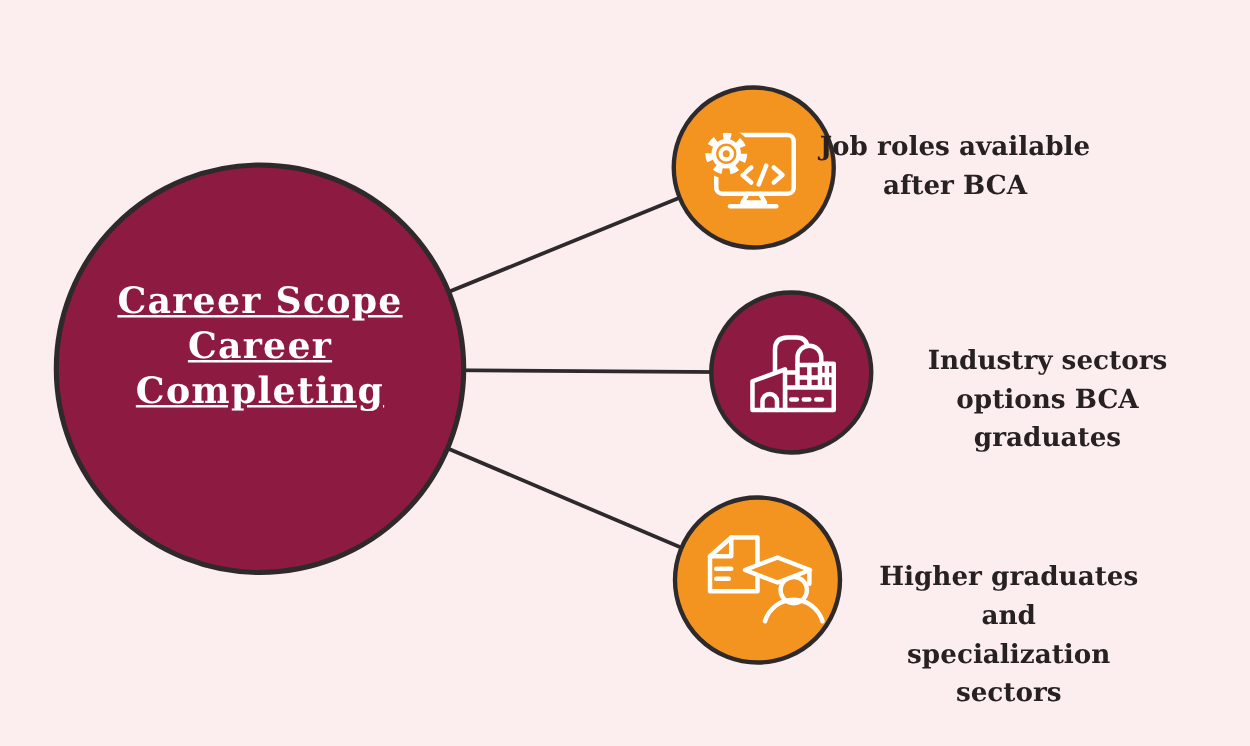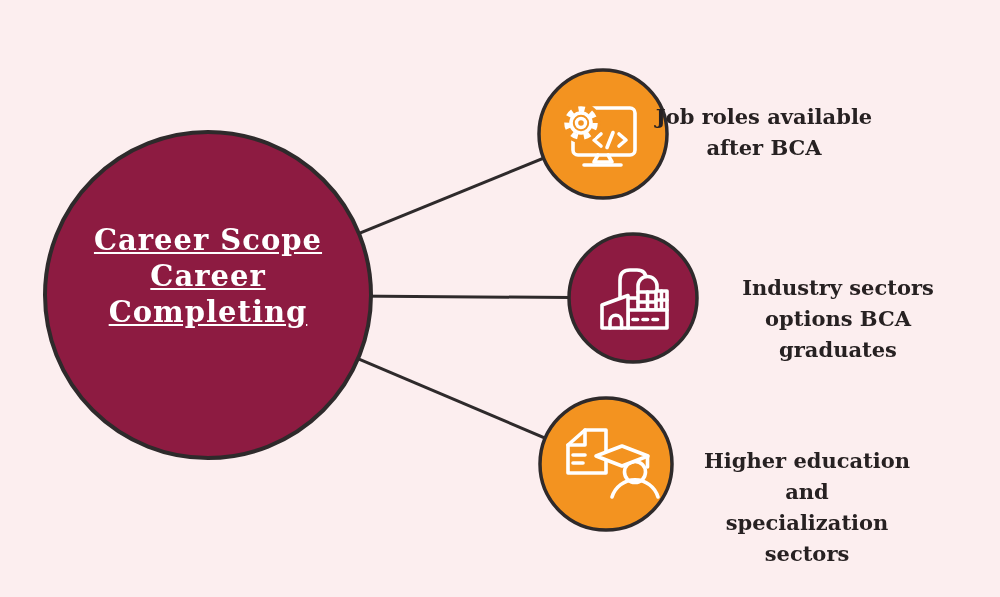--- a/index.html
+++ b/index.html
@@ -131,17 +131,17 @@
     <div>Job roles available</div>
     <div>after BCA</div>
   </div>
 
   <div class="node-label label-2">
     <div>Industry sectors</div>
     <div>options BCA graduates</div>
   </div>
 
   <div class="node-label label-3">
-    <div>Higher education and</div>
+    <div>Higher graduates and</div>
     <div>specialization sectors</div>
   </div>
 
 </div>
 
 </body></html>

